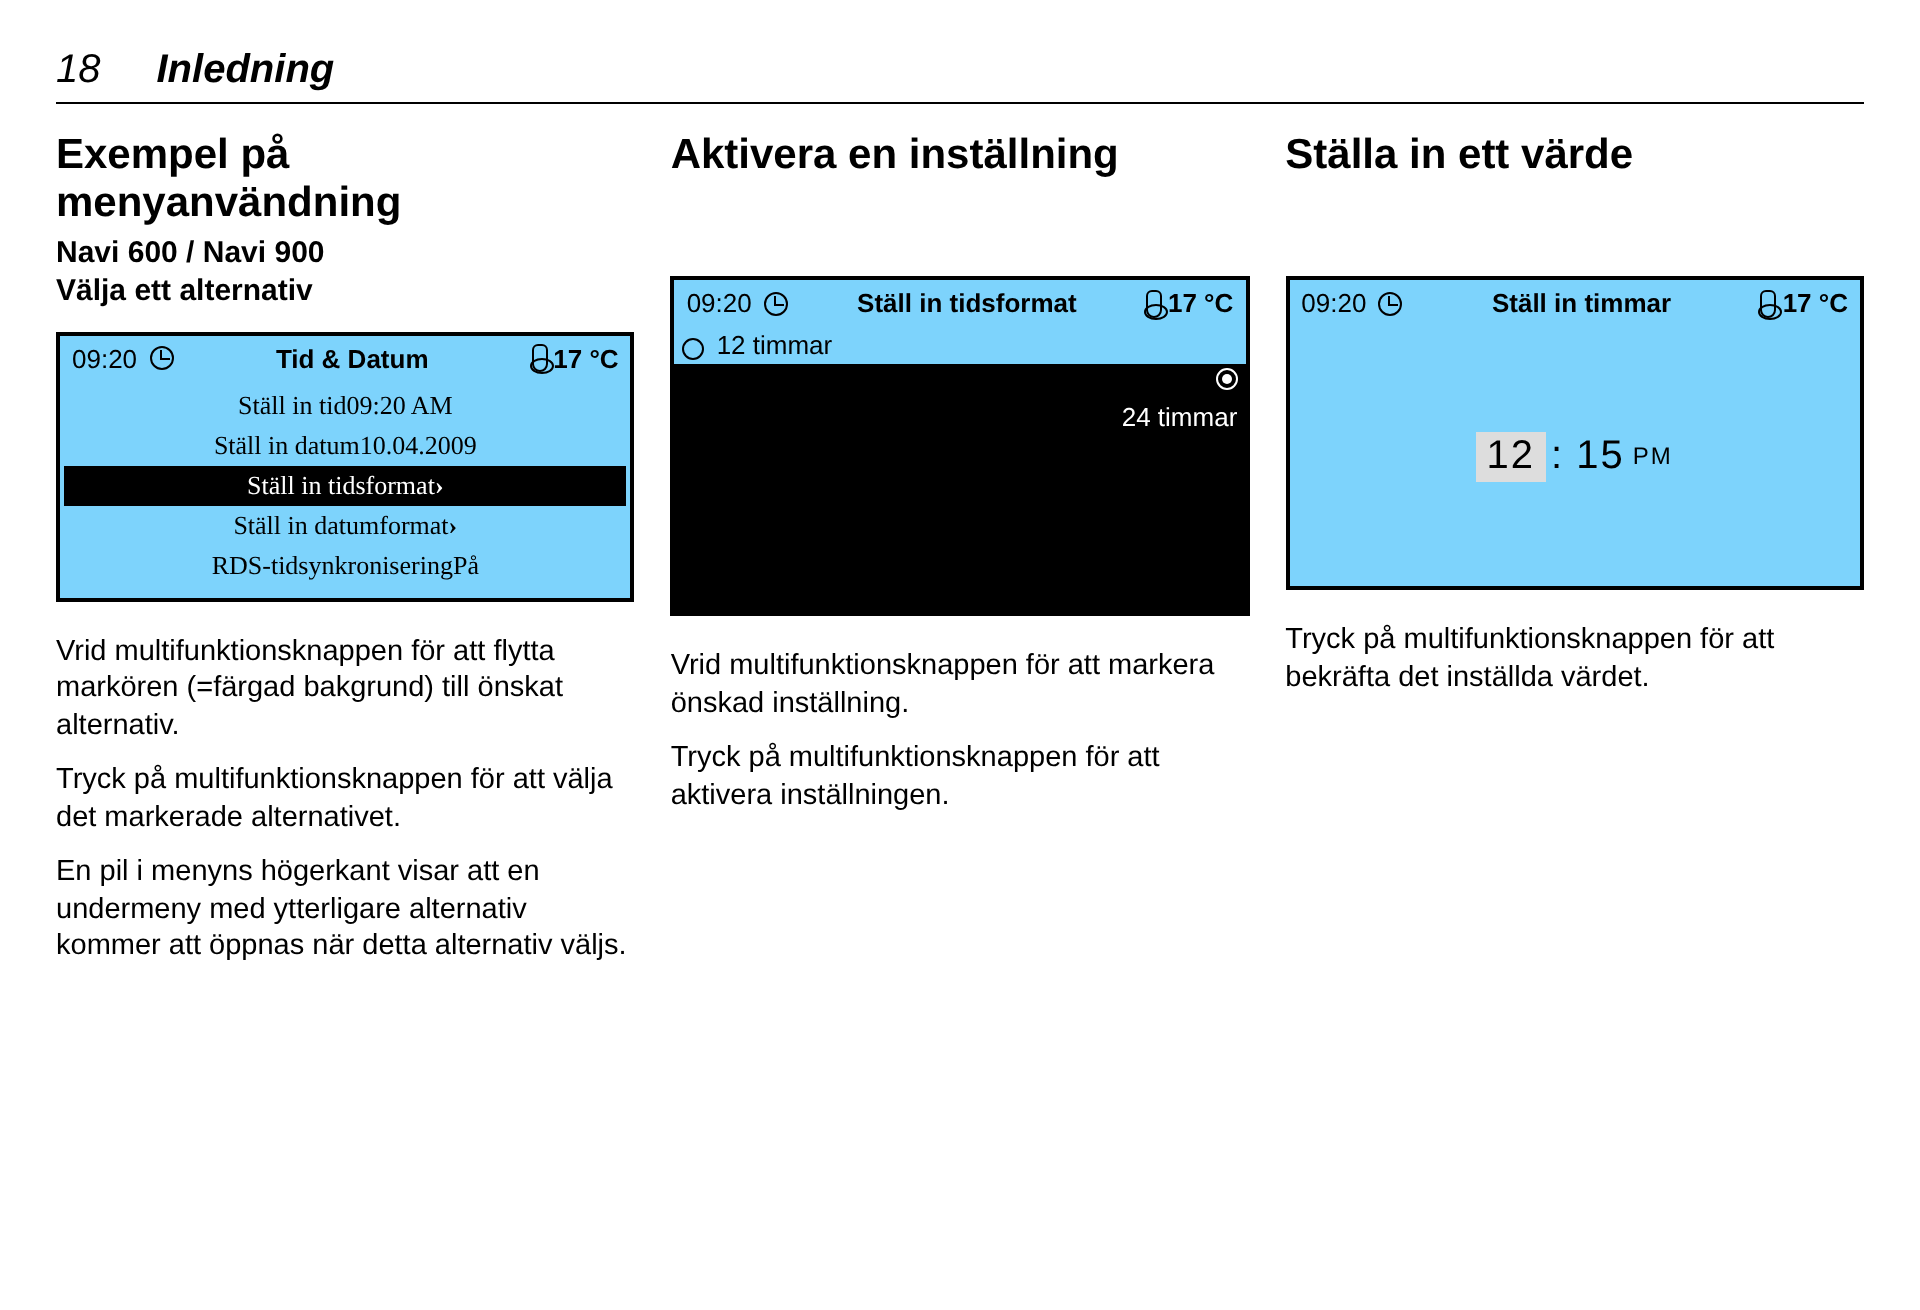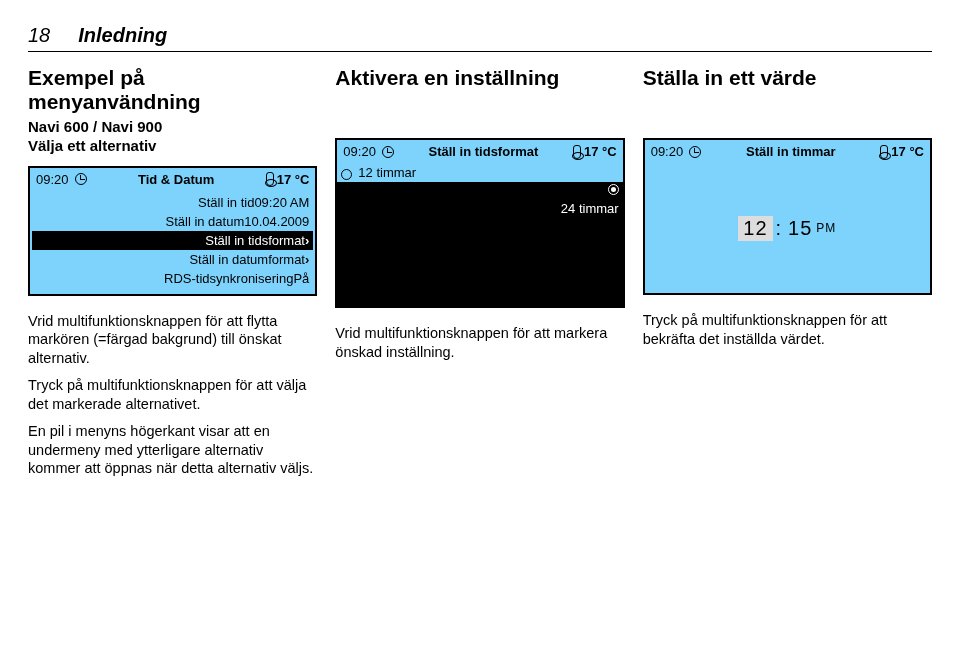--- a/index.html
+++ b/index.html
@@ -70,21 +70,21 @@
     }
     .lcd-clockicon::after{
       content:""; position:absolute; width:4px; height:4px; border-left:1.5px solid #000; border-bottom:1.5px solid #000;
       left:4px; top:1px;
     }
     .lcd-title { flex:1; text-align:center; font-weight:bold; }
     .lcd-temp { display:flex; align-items:center; gap:3px; font-weight:bold; }
     .therm { width:8px; height:14px; border:1.5px solid #000; border-radius: 3px 3px 4px 4px; position:relative;}
     .therm::after{content:"";position:absolute;bottom:-2px;left:-2px;width:10px;height:6px;border:1.5px solid #000;border-radius:50%;}
     .lcd-rows { padding: 2px 6px 6px 6px; font-size:13px; }
-    .lcd-row { display:flex; justify-content:flex-end; padding:2px 0; }
+    .lcd-row { display:flex; justify-content:center; padding:2px 0;font-family:Liberation Serif, serif; }
     .lcd-row.black { background:#000; color:#fff; padding:2px 4px; margin: 0 -4px; }
     .arw { font-weight:bold; }
     
     .opt-row { display:flex; align-items:flex-end; gap:6px; padding:2px 4px; font-size:13px;}
     .radio { width:11px;height:11px;border:1.5px solid #000;border-radius:50%; display:inline-block;}
     .opt-black { background:#000; color:#fff;flex-direction:column; }
     .opt-black .radio { border-color:#fff; }
     .opt-black .radio.dot::after{content:"";display:block;width:5px;height:5px;background:#fff;border-radius:50%;margin:1.5px auto;}
     .blank-area { height: 90px; background:#000; margin: 0 -2px -2px -2px;}
     
@@ -171,20 +171,21 @@
         </div>
         <div class="opt-row opt-black">
           <span class="radio dot"></span>
           <span>24 timmar</span>
         </div>
         <div class="blank-area"></div>
       </div>
     </div>
 
     <p class="bodytext">Vrid multifunktionsknappen för att markera önskad inställning.</p>
+    <p class="bodytext">Tryck på multifunktionsknappen för att aktivera inställningen.</p>
   </div>
 
   <div class="col">
     <div class="sect-heading">Ställa in ett värde</div>
     <div class="spacer-top"></div>
 
     <div class="lcd">
       <div class="lcd-top">
         <span>09:20</span>
         <span class="lcd-clockicon"></span>

